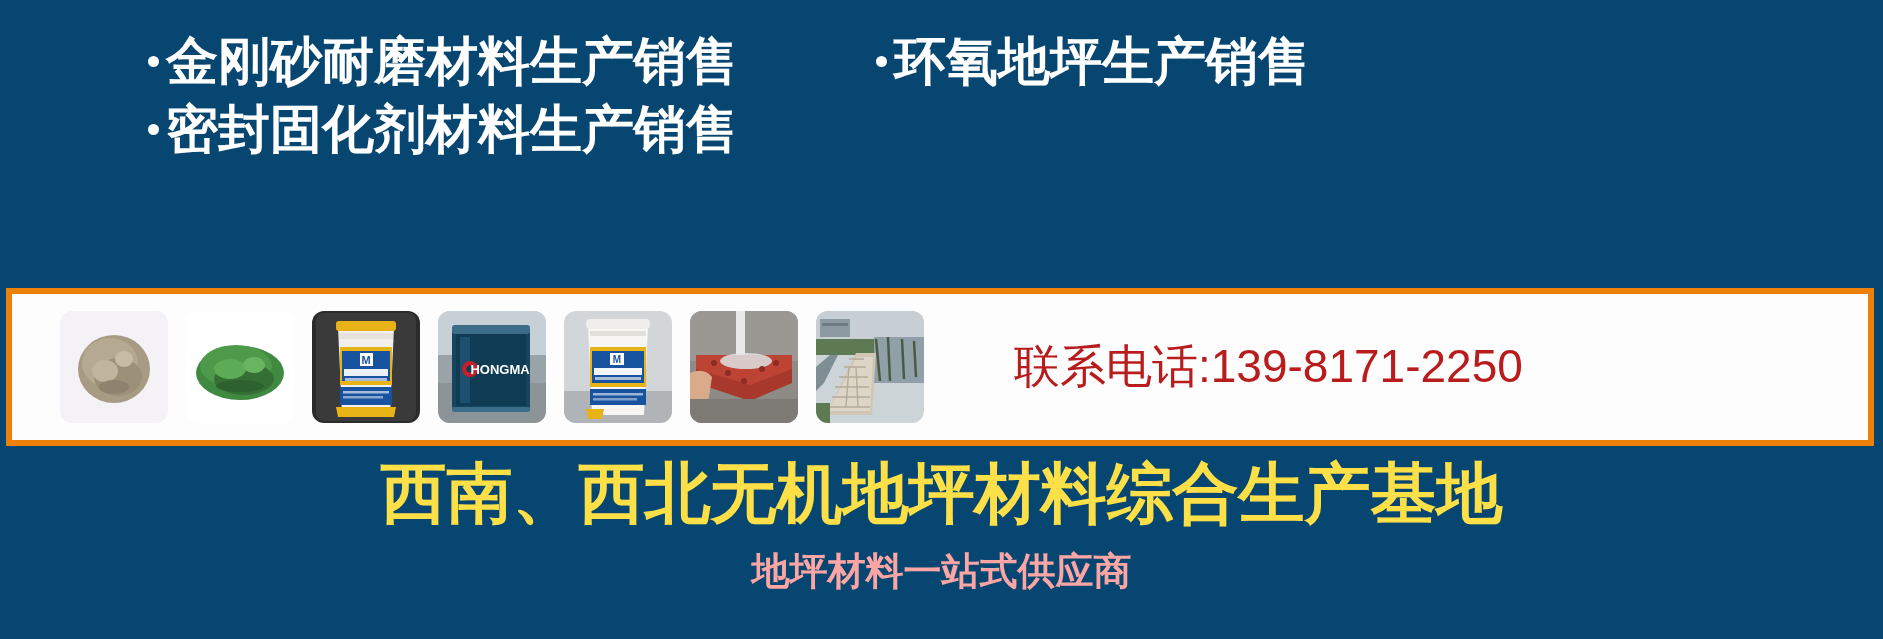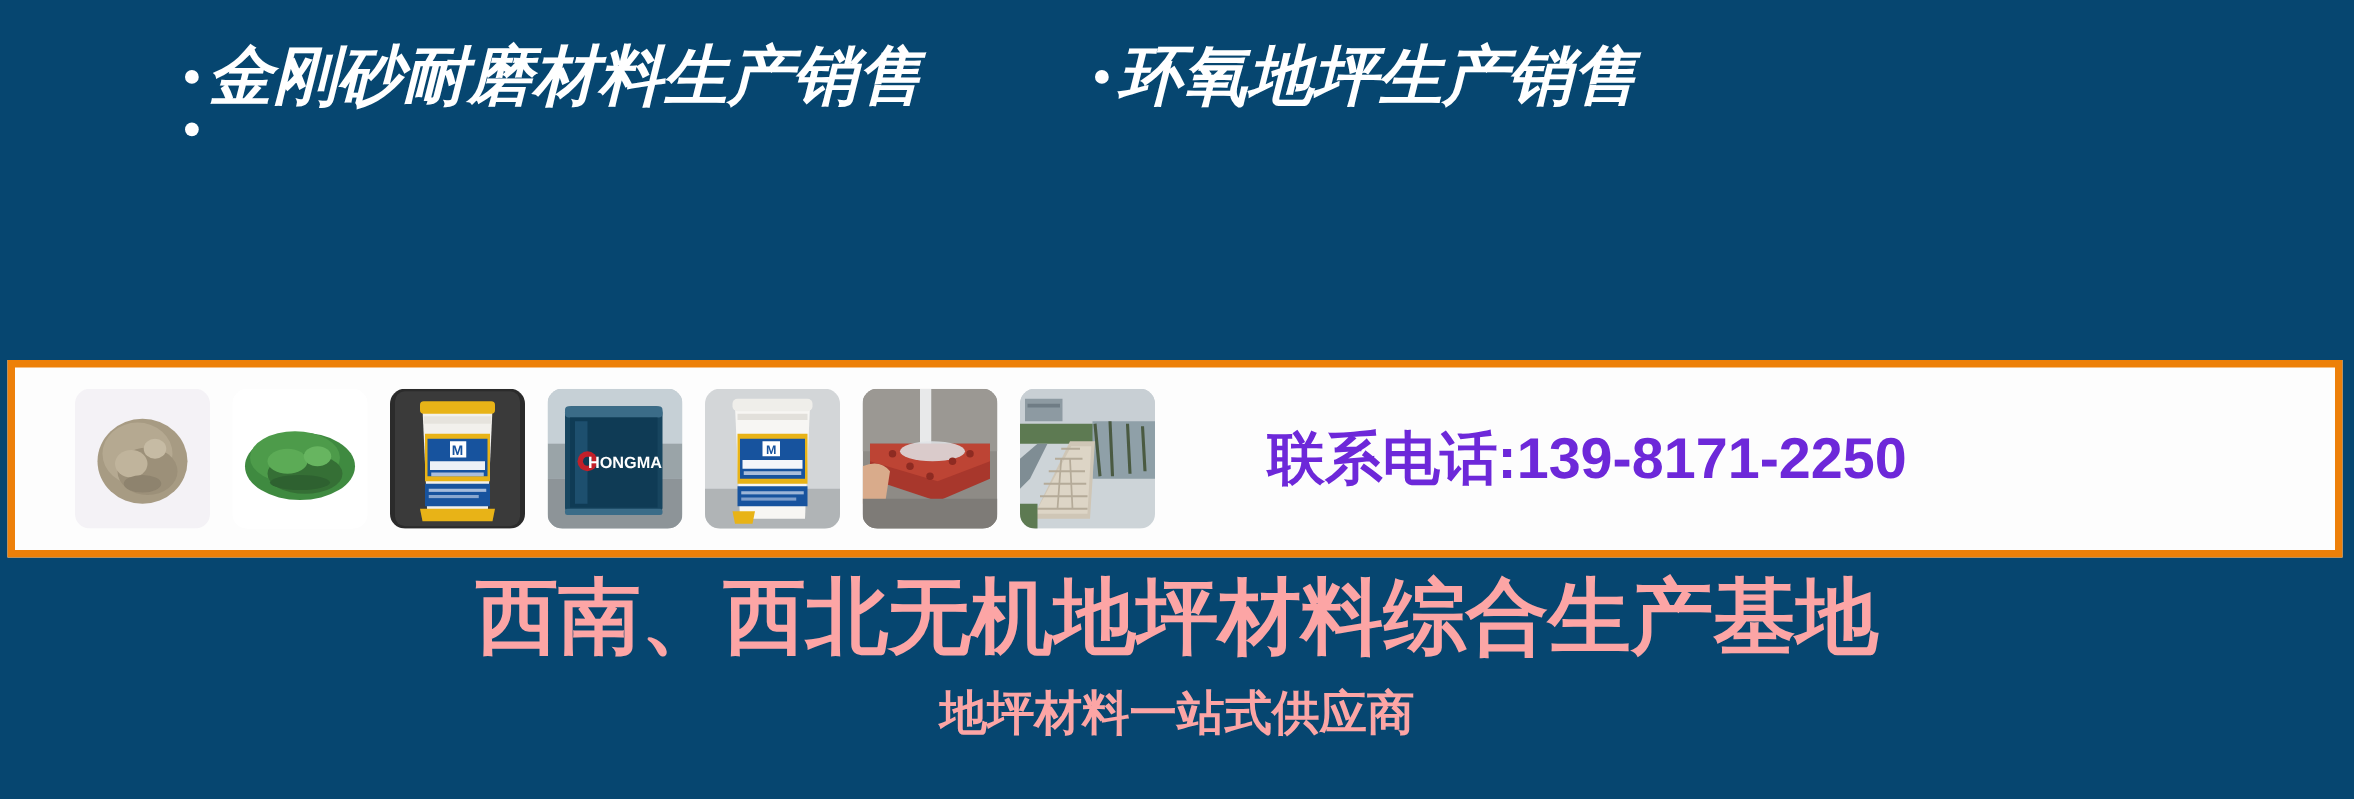--- a/index.html
+++ b/index.html
@@ -25,21 +25,20 @@
   #col-left{margin-left:148px;width:700px;}
   #col-right{margin-left:28px;width:790px;}
   .feat-item{
     display:flex;align-items:center;
     color:#ffffff;
     font-size:52px;
     font-weight:bold;
     line-height:62px;
     white-space:nowrap;
     letter-spacing:0px;
-    font-style:italic;
   }
   .bullet{
     display:inline-block;
     width:11px;height:11px;border-radius:50%;
     background:#ffffff;
     margin-right:7px;
     flex:0 0 auto;
   }
   .feat-text{display:inline-block;}
 
@@ -61,32 +60,32 @@
     width:108px;height:112px;
     border-radius:12px;
     overflow:hidden;
     position:relative;
     flex:0 0 auto;
     background:#ffffff;
   }
   .thumb svg{display:block;width:100%;height:100%;}
   #phone{
     margin-left:90px;
-    color:#6d28d9;
+    color:#b91c1c;
     font-size:46px;
-    font-weight:bold;
+    font-weight:normal;
     white-space:nowrap;
     letter-spacing:0px;
   }
 
   
   #headline{
     position:absolute;left:0;top:455px;width:1883px;
     text-align:center;
-    color:#fca5a5;
+    color:#fde047;
     font-size:66px;
     font-weight:bold;
     line-height:76px;
     white-space:nowrap;
   }
   #subtitle{
     position:absolute;left:0;top:548px;width:1883px;
     text-align:center;
     color:#fca5a5;
     font-size:38px;
@@ -102,20 +101,21 @@
 
   <div id="features">
 
     <div class="feat-col" id="col-left">
       <div class="feat-item">
         <span class="bullet"></span>
         <span class="feat-text">金刚砂耐磨材料生产销售</span>
       </div>
       <div class="feat-item">
         <span class="bullet"></span>
+        <span class="feat-text">密封固化剂材料生产销售</span>
       </div>
     </div>
 
     <div class="feat-col" id="col-right">
       <div class="feat-item">
         <span class="bullet"></span>
         <span class="feat-text">环氧地坪生产销售</span>
       </div>
     </div>
 

